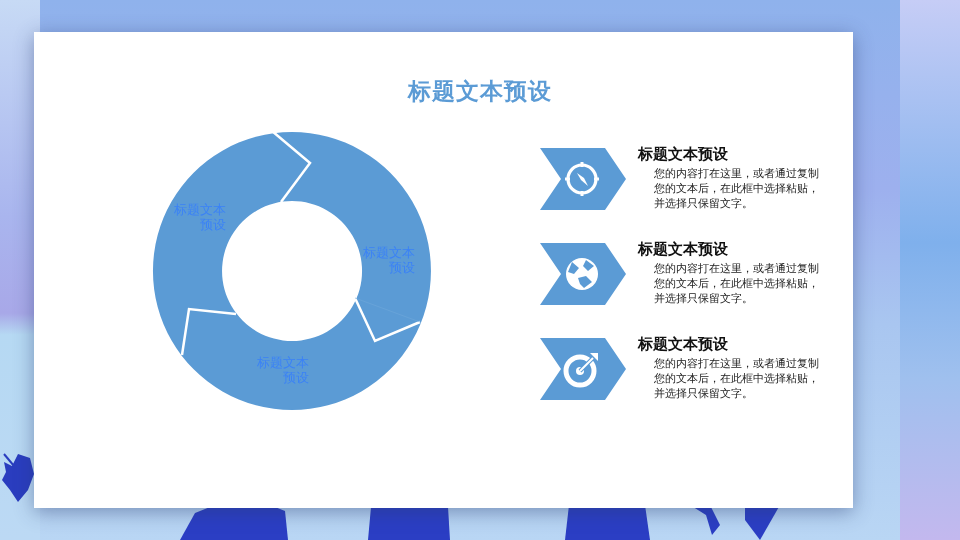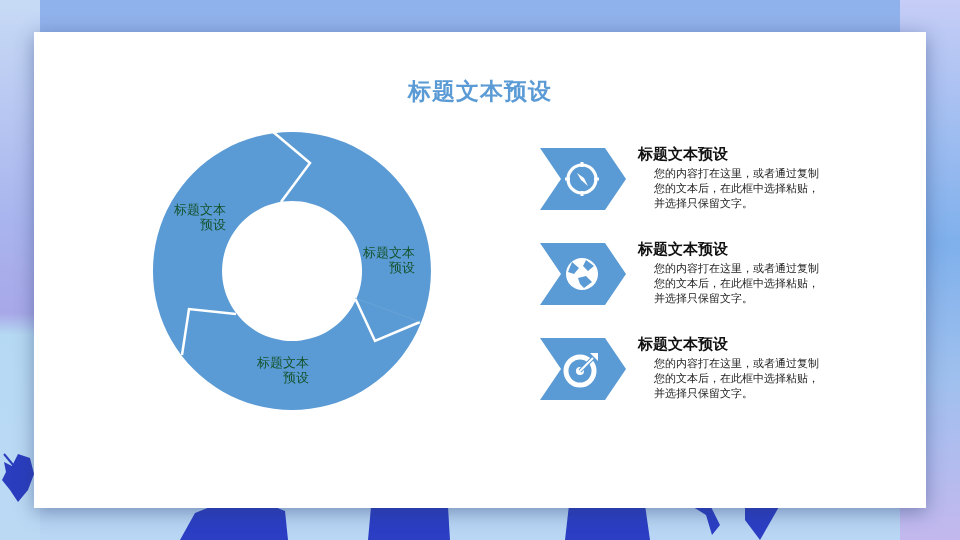--- a/index.html
+++ b/index.html
@@ -11,31 +11,31 @@
     .bg-layer { position: absolute; inset: 0; }
     .bg-right {
       position: absolute; right: 0; top: 0; width: 60px; height: 540px;
       background: linear-gradient(180deg, #c6cdf6 0%, #7fb0ec 45%, #9fc0ee 70%, #c3b8ee 100%);
     }
     .bg-left {
       position: absolute; left: 0; top: 0; width: 40px; height: 540px;
       background: linear-gradient(180deg, #c7daf5 0%, #a9b5ee 40%, #a8a8e8 58%, #b6d9f3 62%, #bcd9f4 100%);
     }
     .card {
-      position: absolute; left: 34px; top: 32px; width: 892px; height: 476px;
+      position: absolute; left: 34px; top: 32px; width: 819px; height: 476px;
       background: #ffffff;
       box-shadow: 0 4px 18px rgba(40, 60, 110, 0.45);
     }
     .page-title {
       position: absolute; left: 0; width: 892px; top: 44px; text-align: center;
       font-size: 23px; font-weight: bold; color: #5b9bd5; letter-spacing: 1px;
     }
     .donut { position: absolute; left: 110px; top: 92px; }
     .donut-label {
-      position: absolute; color: #14532d; font-size: 13px; line-height: 15px;
+      position: absolute; color: #3b82f6; font-size: 13px; line-height: 15px;
       text-align: right; font-weight: normal;
     }
     .item { position: absolute; left: 506px; width: 290px; height: 62px; }
     .chevron { position: absolute; left: 0; top: 0; }
     .item-title {
       position: absolute; left: 98px; top: -3px; font-size: 15px; font-weight: bold;
       color: #111111; white-space: nowrap;
     }
     .item-desc {
       position: absolute; left: 114px; top: 18px; width: 175px;

